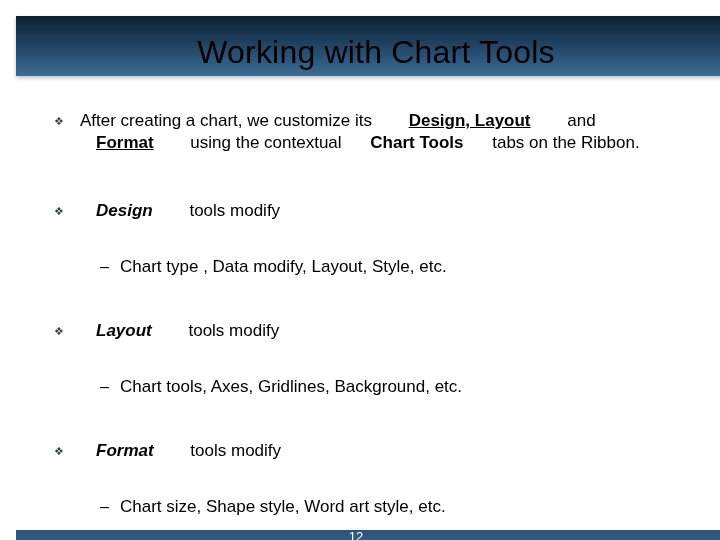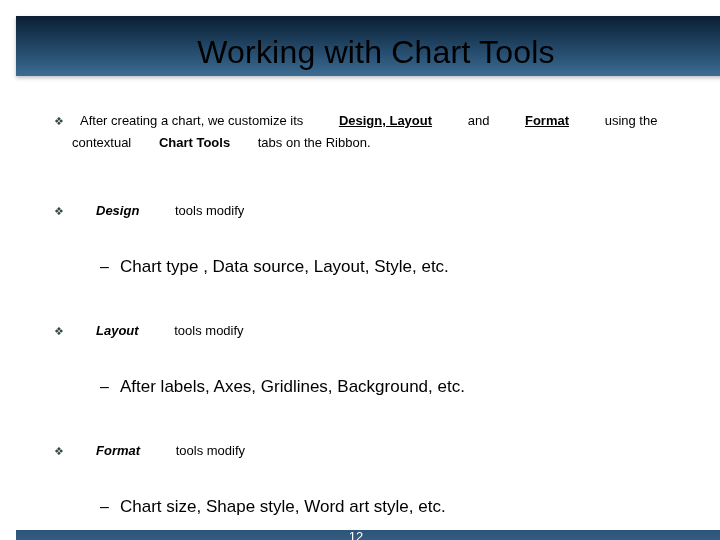--- a/index.html
+++ b/index.html
@@ -11,21 +11,21 @@
     box-shadow: 0 2px 4px rgba(0,0,0,.25);
   }
   .title-text {
     position: absolute; left: 0; top: 10px; width: 720px;
     text-align: center; font-size: 32px; color: #000; font-weight: 400;
     letter-spacing: .2px;
   }
   .content { position: absolute; left: 0; top: 78px; width: 720px; padding: 0 24px 0 22px; }
   .bullet-row { display: flex; align-items: flex-start; margin-bottom: 14px; }
   .bullet-icon { width: 18px; flex: 0 0 18px; font-size: 11px; color: #344; line-height: 22px; }
-  .bullet-body { flex: 1 1 auto; font-size: 13px; color: #000; line-height: 22px; }
+  .bullet-body { flex: 1 1 auto; font-size: 17px; color: #000; line-height: 22px; }
   .sub-row { display: flex; align-items: flex-start; margin: 2px 0 10px 46px; }
   .sub-dash { width: 20px; flex: 0 0 20px; font-size: 16px; color: #000; line-height: 22px; text-align: left; }
   .sub-body { flex: 1 1 auto; font-size: 17px; color: #000; line-height: 22px; }
   b { font-weight: 700; }
   i { font-style: italic; }
   u { text-decoration: underline; }
   .footer-bar {
     position: absolute; left: 0; bottom: 0; width: 720px; height: 26px;
     background: linear-gradient(to bottom, #2b5478 0%, #3c6c93 100%);
   }
@@ -52,32 +52,32 @@
     </div>
 
     <div class="bullet-row" style="margin-bottom:2px;">
       <span class="bullet-icon">❖</span>
       <span class="bullet-body">
         <b><i><span>Design</span></i></b><span>  tools modify</span>
       </span>
     </div>
     <div class="sub-row">
       <span class="sub-dash">–</span>
-      <span class="sub-body">Chart type , Data source,  Layout, Style, etc.</span>
+      <span class="sub-body">Chart type , Data modify,  Layout, Style, etc.</span>
     </div>
 
     <div class="bullet-row" style="margin-bottom:2px;">
       <span class="bullet-icon">❖</span>
       <span class="bullet-body">
         <b><i><span>Layout</span></i></b><span>  tools modify</span>
       </span>
     </div>
     <div class="sub-row">
       <span class="sub-dash">–</span>
-      <span class="sub-body">After labels, Axes, Gridlines, Background, etc.</span>
+      <span class="sub-body">Chart tools, Axes, Gridlines, Background, etc.</span>
     </div>
 
     <div class="bullet-row" style="margin-bottom:2px;">
       <span class="bullet-icon">❖</span>
       <span class="bullet-body">
         <b><i><span>Format</span></i></b><span>  tools modify</span>
       </span>
     </div>
     <div class="sub-row">
       <span class="sub-dash">–</span>

